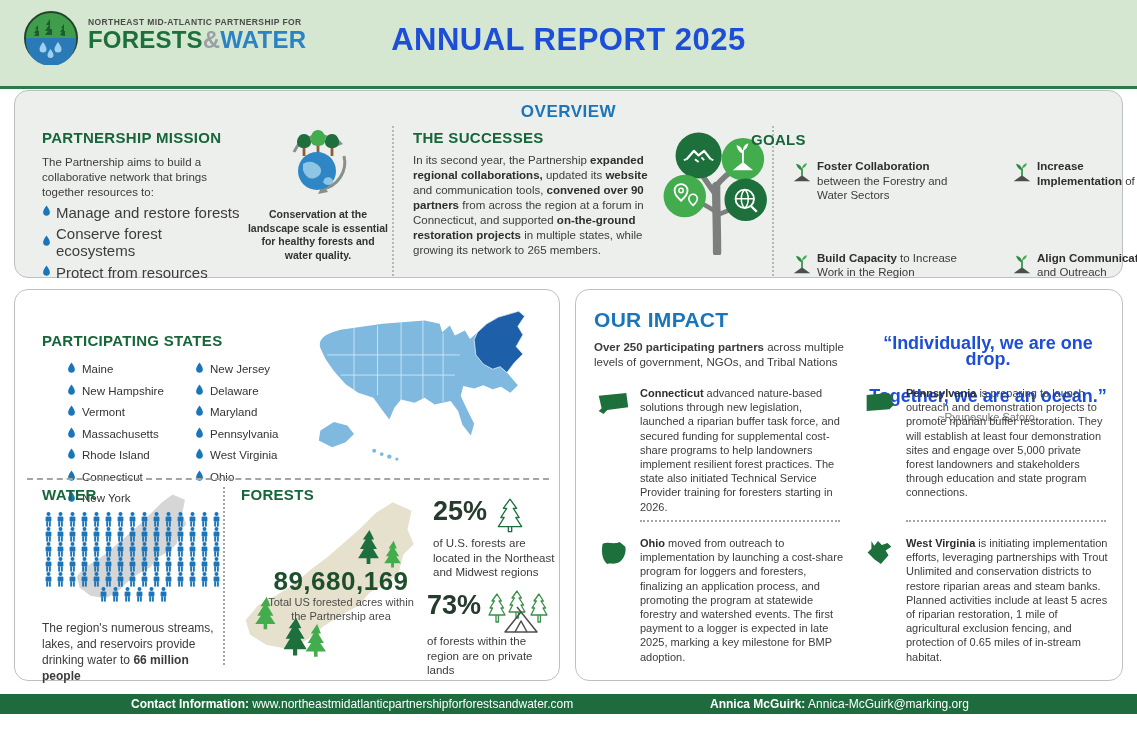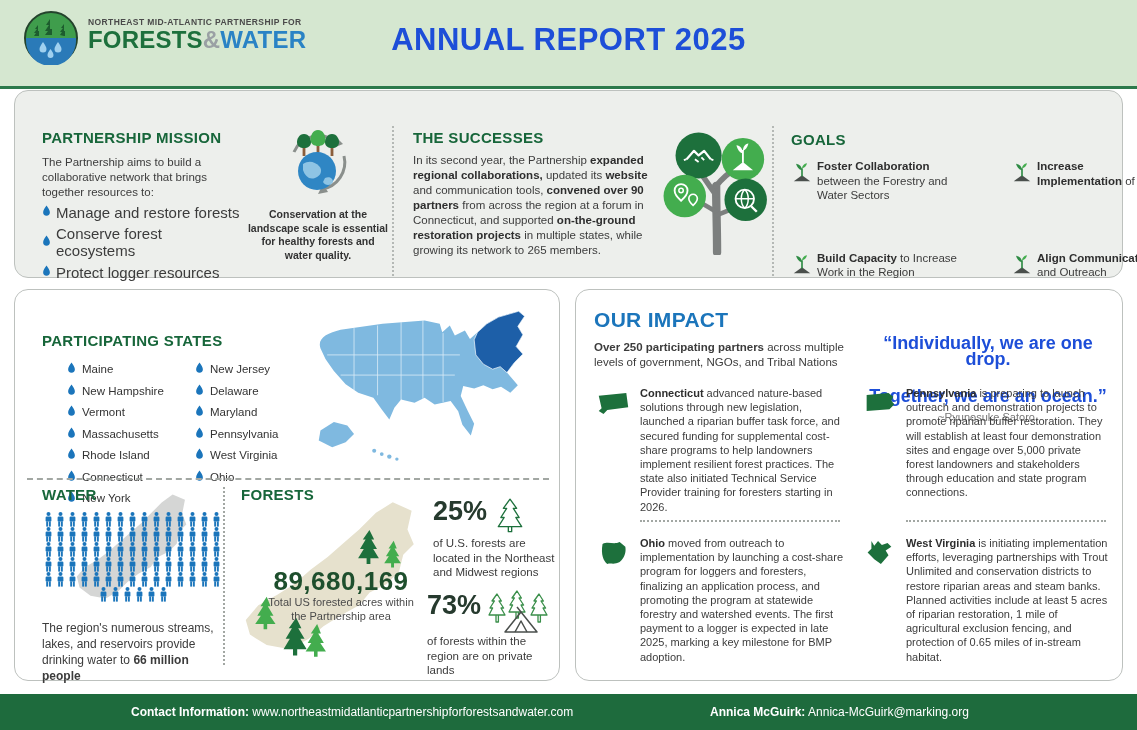--- a/index.html
+++ b/index.html
@@ -42,21 +42,21 @@
   .bullet-row span.btxt { font-size:15px; color:#3c3c3c; }
   #conservation-wrap { position:absolute; left:232px; top:35px; width:142px; text-align:center; }
   #conservation-caption { font-size:10.5px; font-weight:bold; color:#333; line-height:13.5px; margin-top:6px; }
 
   
   #successes-head { position:absolute; left:398px; top:38px; }
   #successes-body { position:absolute; left:398px; top:62px; width:238px; }
   #successes-tree { position:absolute; left:643px; top:36px; }
 
   
-  #goals-head { position:absolute; left:776px; top:40px; }
+  #goals-head { position:absolute; left:736px; top:40px; }
   #goals-grid { position:absolute; left:776px; top:68px; width:330px;
                 display:grid; grid-template-columns:172px 158px; row-gap:16px; column-gap:0;gap:48px; }
   .goal { display:flex; }
   .goal .gicon { flex:0 0 26px; padding-top:2px; }
   .goal p { font-size:11.5px; color:#3c3c3c; line-height:14.5px; }
 
   
   #footprint-title { position:absolute; left:27px; top:14px; }
   #footprint-subtitle { position:absolute; left:27px; top:42px; }
   #states-col1 { position:absolute; left:52px; top:70px; }
@@ -97,21 +97,21 @@
   #impact-grid { position:absolute; left:18px; top:96px; width:516px;
                  display:grid; grid-template-columns:250px 250px; column-gap:16px; row-gap:14px;
                  grid-auto-rows:minmax(136px, auto); }
   .impact-item { position:relative; display:flex; padding-bottom:8px; }
   .impact-item .sicon { flex:0 0 46px; padding-top:2px; }
   .impact-item p { font-size:11px; line-height:14.2px; color:#3c3c3c; }
   .impact-item:nth-child(1)::after, .impact-item:nth-child(2)::after {
       content:""; position:absolute; left:46px; right:4px; bottom:0; border-top:2px dotted #a2a7a3; }
 
   
-  #footer { position:absolute; left:0; top:694px; width:1137px; height:36px; background:#1e6b3d;
+  #footer { position:absolute; left:0; top:694px; width:1137px; height:20px; background:#1e6b3d;
             color:#fff; font-size:12px; display:flex; align-items:center; }
   #footer .fgroup { position:absolute; white-space:nowrap; }
   #footer .flabel { font-weight:bold; }
   #fgroup1 { left:131px; } #fgroup2 { left:710px; }
 </style>
 </head>
 <body>
 
 <div id="page">
 
@@ -135,20 +135,21 @@
     <div id="logo-text">
       <div class="org-line1">NORTHEAST MID-ATLANTIC PARTNERSHIP FOR</div>
       <div class="org-line2">
         <span class="org-forests">FORESTS</span><span class="org-amp">&amp;</span><span class="org-water">WATER</span>
       </div>
     </div>
     <h1 id="report-title">ANNUAL REPORT 2025</h1>
   </header>
 
   <section id="overview-panel" class="panel">
+    <h2 id="overview-title">OVERVIEW</h2>
     <div class="vsep" id="ov-sep1"></div>
     <div class="vsep" id="ov-sep2"></div>
 
     <h3 class="green" id="mission-head">PARTNERSHIP MISSION</h3>
     <p class="body-txt" id="mission-intro">The Partnership aims to build a collaborative network that brings together resources to:</p>
     <div id="mission-bullets">
         <div class="bullet-row">
           <span class="bicon"><svg viewBox="0 0 12 16" width="9" height="12">
               <path d="M6,0.5C3.8,3.6 1.5,6.8 1.5,9.8a4.5,4.5 0 0 0 9,0C10.5,6.8 8.2,3.6 6,0.5Z" fill="#1b75bb"></path>
             </svg></span>
@@ -157,21 +158,21 @@
         <div class="bullet-row">
           <span class="bicon"><svg viewBox="0 0 12 16" width="9" height="12">
               <path d="M6,0.5C3.8,3.6 1.5,6.8 1.5,9.8a4.5,4.5 0 0 0 9,0C10.5,6.8 8.2,3.6 6,0.5Z" fill="#1b75bb"></path>
             </svg></span>
           <span class="btxt">Conserve forest ecosystems</span>
         </div>
         <div class="bullet-row">
           <span class="bicon"><svg viewBox="0 0 12 16" width="9" height="12">
               <path d="M6,0.5C3.8,3.6 1.5,6.8 1.5,9.8a4.5,4.5 0 0 0 9,0C10.5,6.8 8.2,3.6 6,0.5Z" fill="#1b75bb"></path>
             </svg></span>
-          <span class="btxt">Protect logger resources</span>
+          <span class="btxt">Protect from resources</span>
         </div>
       </div>
 
     <div id="conservation-wrap">
       <svg width="74" height="72" viewBox="0 0 74 72">
         <path d="M13,26 A27,27 0 0 1 57,18" fill="none" stroke="#8a8f8c" stroke-width="3"></path>
         <polygon points="54,10 62,18 52,22" fill="#8a8f8c"></polygon>
         <path d="M63,30 A27,27 0 0 1 41,63" fill="none" stroke="#8a8f8c" stroke-width="3"></path>
         <polygon points="47,66 37,68 42,58" fill="#8a8f8c"></polygon>
         <g>

